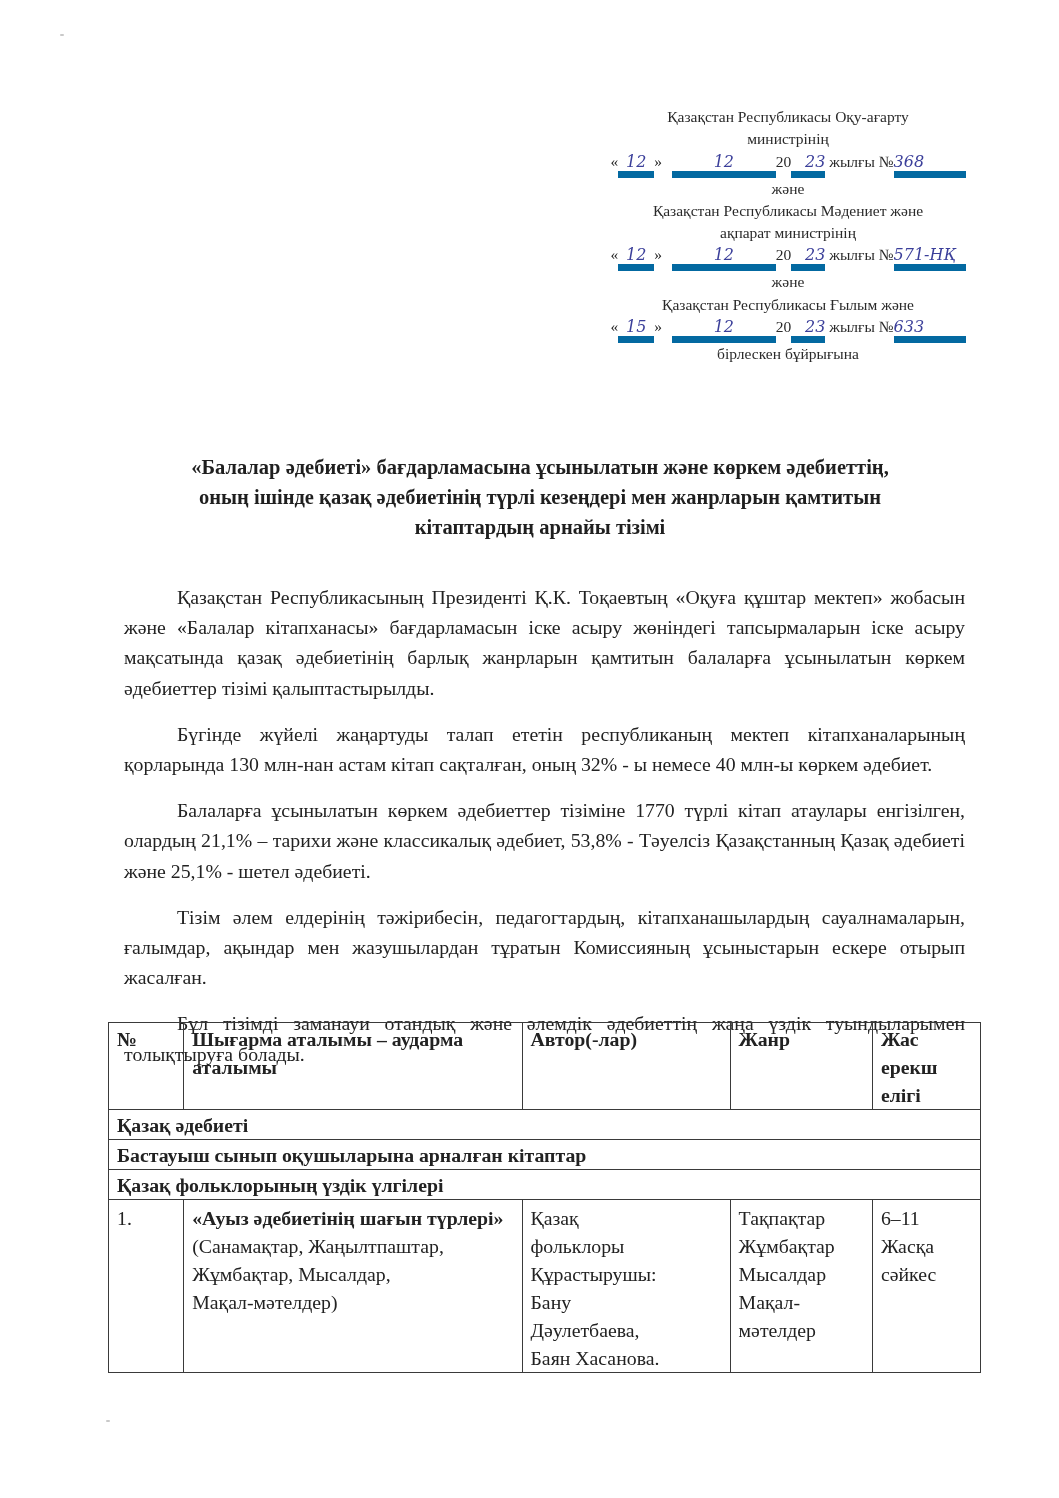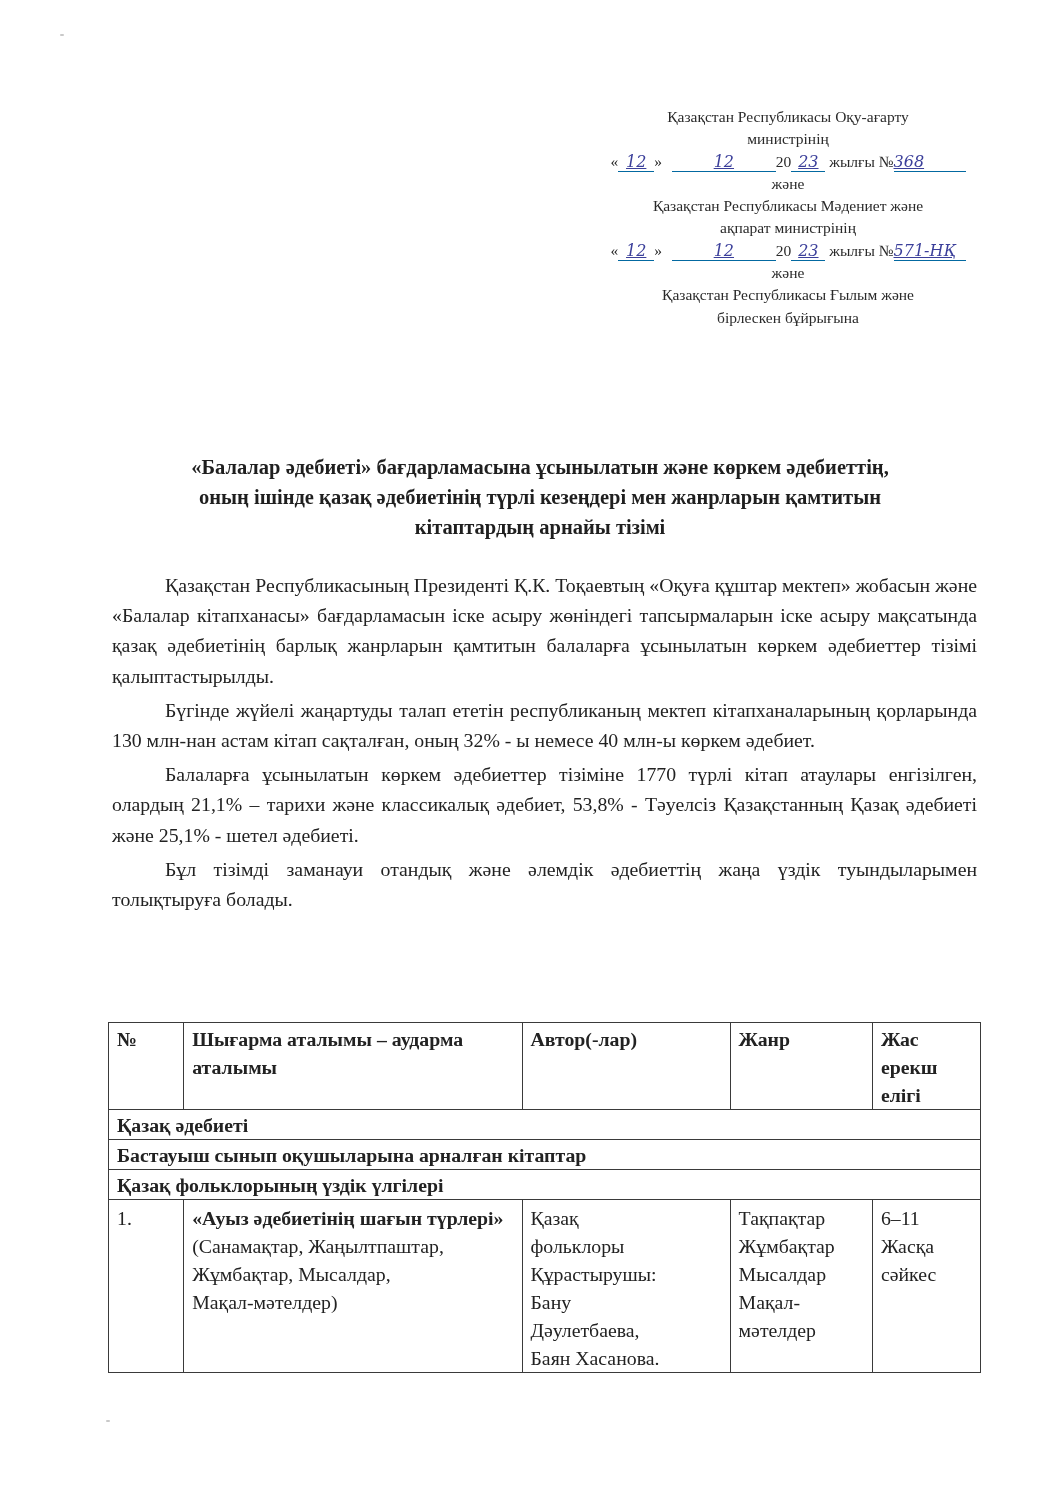--- a/index.html
+++ b/index.html
@@ -29,35 +29,34 @@
     width: 360px;
     text-align: center;
     font-size: 15.5px;
     line-height: 22.3px;
     color: #2a2a2a;
   }
   .approval .line { display: block; white-space: nowrap; }
   .date-line { white-space: nowrap; }
   .blank {
     display: inline-block;
-    border-bottom: 1px solid #0369a1;
+    border-bottom: 7px solid #0369a1;
     text-align: center;
     line-height: 18px;
     vertical-align: baseline;
-    text-decoration: underline;
   }
   .hand {
     font-family: "DejaVu Serif", serif;
     font-style: italic;
     color: #3b3f9a;
     font-size: 16px;
   }
   .b-day { width: 36px; }
   .b-month { width: 104px; margin-left: 6px; }
-  .b-year { width: 34px; }
+  .b-year { width: 34px; text-align: right; }
   .b-num { width: 72px; text-align: left; }
 
   
   .title {
     position: absolute;
     left: 100px;
     top: 452px;
     width: 880px;
     text-align: center;
     font-weight: bold;
@@ -71,21 +70,21 @@
   .body-text {
     position: absolute;
     left: 108px;
     top: 566px;
     width: 873px;
     font-size: 19.8px;
     line-height: 30.2px;
     color: #222;
   }
   .body-text p {
-    margin: 4px;
+    margin: 16px;
     text-indent: 53px;
     text-align: justify;
   }
 
   
   .tbl {
     position: absolute;
     left: 108px;
     top: 1022px;
     width: 873px;
@@ -148,33 +147,39 @@
     <span class="line">және</span>
     <span class="line">Қазақстан Республикасы Мәдениет және</span>
     <span class="line">ақпарат министрінің</span>
     <span class="line date-line">
       <span>«</span><span class="blank b-day hand">12</span><span>»</span>
       <span class="blank b-month hand">12</span><span>20</span><span class="blank b-year hand">23</span>
       <span>жылғы №</span><span class="blank b-num hand">571-НҚ</span>
     </span>
     <span class="line">және</span>
     <span class="line">Қазақстан Республикасы Ғылым және</span>
+    <span class="line date-line">
+      <span>«</span><span class="blank b-day hand">15</span><span>»</span>
+      <span class="blank b-month hand">12</span><span>20</span><span class="blank b-year hand">23</span>
+      <span>жылғы №</span><span class="blank b-num hand">633</span>
+    </span>
     <span class="line">бірлескен бұйрығына</span>
   </div>
 
   <div class="title">
     <span class="tl">«Балалар әдебиеті» бағдарламасына ұсынылатын және көркем әдебиеттің,</span>
     <span class="tl">оның ішінде қазақ әдебиетінің түрлі кезеңдері мен жанрларын қамтитын</span>
     <span class="tl">кітаптардың арнайы тізімі</span>
   </div>
 
   <div class="body-text">
     <p>Қазақстан Республикасының Президенті Қ.К. Тоқаевтың «Оқуға құштар мектеп» жобасын және «Балалар кітапханасы» бағдарламасын іске асыру жөніндегі тапсырмаларын іске асыру мақсатында қазақ әдебиетінің барлық жанрларын қамтитын балаларға ұсынылатын көркем әдебиеттер тізімі қалыптастырылды.</p>
     <p>Бүгінде жүйелі жаңартуды талап ететін республиканың мектеп кітапханаларының қорларында 130 млн-нан астам кітап сақталған, оның 32% - ы немесе 40 млн-ы көркем әдебиет.</p>
     <p>Балаларға ұсынылатын көркем әдебиеттер тізіміне 1770 түрлі кітап атаулары енгізілген, олардың 21,1% – тарихи және классикалық әдебиет, 53,8% - Тәуелсіз Қазақстанның Қазақ әдебиеті және 25,1% - шетел әдебиеті.</p>
+    <p>Тізім әлем елдерінің тәжірибесін, педагогтардың, кітапханашылардың сауалнамаларын, ғалымдар, ақындар мен жазушылардан тұратын Комиссияның ұсыныстарын ескере отырып жасалған.</p>
     <p>Бұл тізімді заманауи отандық және әлемдік әдебиеттің жаңа үздік туындыларымен толықтыруға болады.</p>
   </div>
 
   <table class="tbl">
     <thead>
       <tr>
         <th class="c1">№</th>
         <th class="c2">Шығарма аталымы – аударма аталымы</th>
         <th class="c3">Автор(-лар)</th>
         <th class="c4">Жанр</th>

